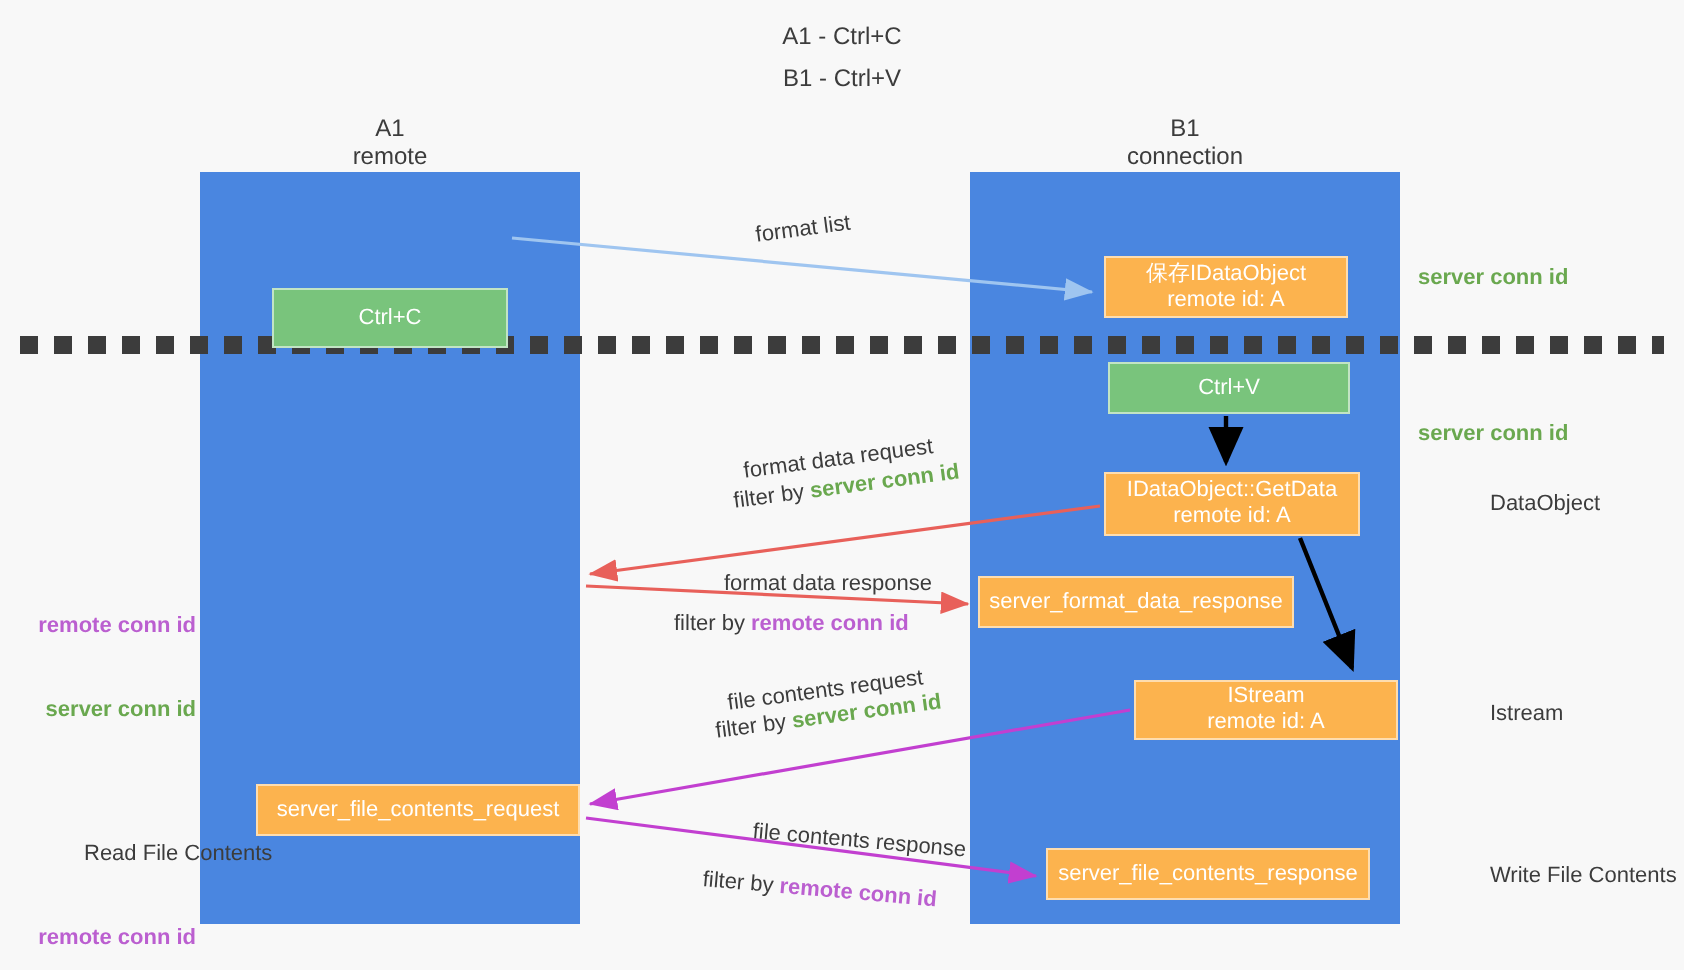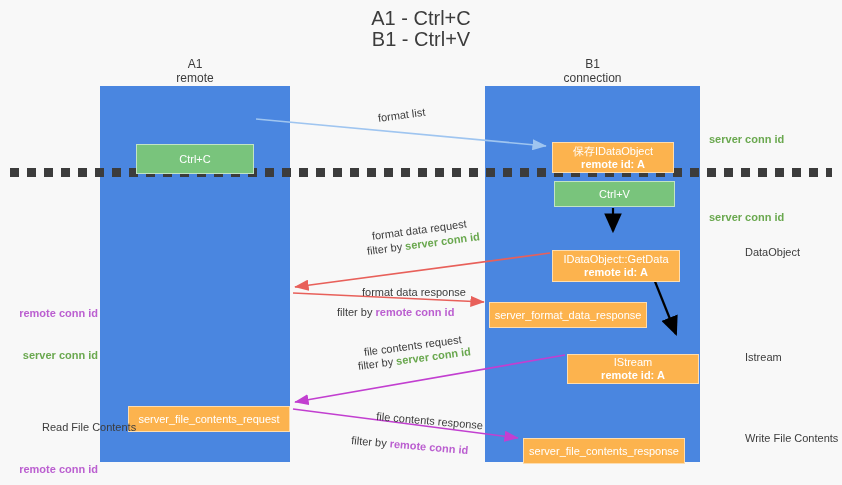--- a/index.html
+++ b/index.html
@@ -21,21 +21,21 @@
     width: 842px;
     height: 485px;
   }
   
   .title {
     position: absolute;
     left: 0;
     top: 8px;
     width: 842px;
     text-align: center;
-    font-size: 20px;
+    font-size: 12px;
     line-height: 21px;
     color: #3c3c3c;
     white-space: pre;
   }
   
   .col-head {
     position: absolute;
     text-align: center;
     font-size: 12px;
     line-height: 14px;
@@ -75,22 +75,22 @@
     align-items: center;
     justify-content: center;
     text-align: center;
     color: #ffffff;
     font-size: 11px;
     line-height: 13px;
     border: 1px solid rgba(255,255,255,0.55);
     white-space: pre;
   }
   .node.green { background: #79c47c; }
-  .node.orange { background: #fcb34e; margin-top: 14px; }
-  .node .l2 { font-size: 11px; line-height: 13px; font-weight: bold; }
+  .node.orange { background: #fcb34e; }
+  .node .l2 { font-size: 11px; line-height: 13px; }
 
   #node-ctrl-c       { left: 136px; top: 104px;  width: 118px; height: 30px; margin-top: 40px; }
   #node-save-ido     { left: 552px; top: 128px;  width: 122px; height: 31px; }
   #node-ctrl-v       { left: 554px; top: 181px;  width: 121px; height: 26px; }
   #node-getdata      { left: 552px; top: 236px;  width: 128px; height: 32px; }
   #node-fmt-req      { left: 128px; top: 276px;  width: 162px; height: 26px; }
   #node-fmt-resp     { left: 489px; top: 288px;  width: 158px; height: 26px; }
   #node-istream      { left: 567px; top: 340px;  width: 132px; height: 30px; }
   #node-file-req     { left: 128px; top: 392px;  width: 162px; height: 26px; }
   #node-file-resp    { left: 523px; top: 424px;  width: 162px; height: 26px; }

